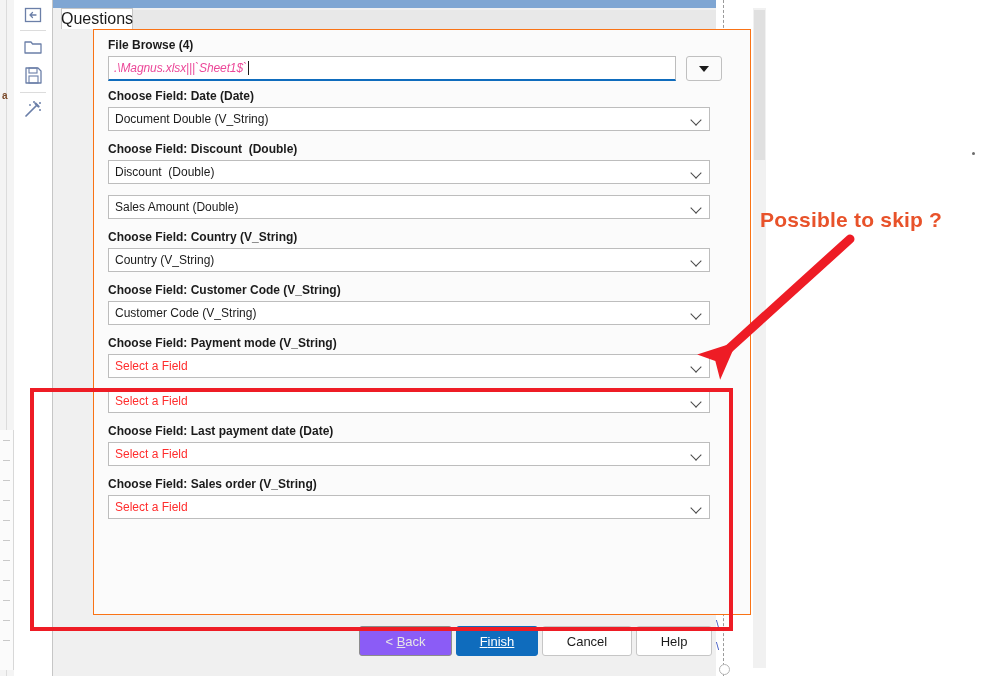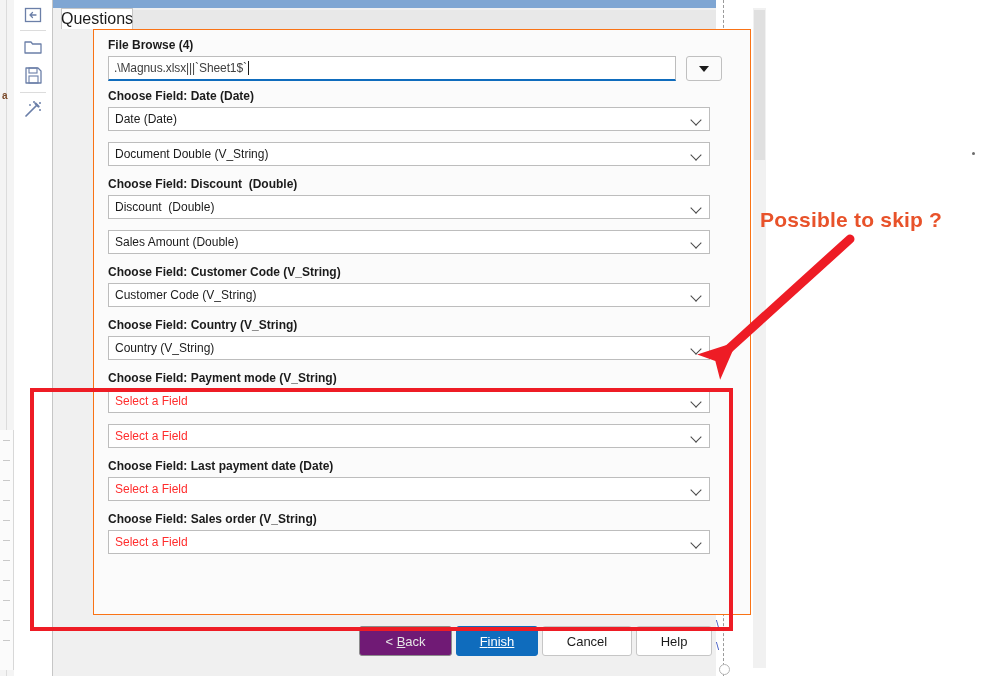--- a/index.html
+++ b/index.html
@@ -145,21 +145,21 @@
     position:relative;margin:0 0 8px 14px;width:629px;height:25px;
   }
   #file-browse-input{
     position:absolute;left:0;top:0;width:568px;height:25px;
     box-sizing:border-box;
     background:#ffffff;border:1px solid #bdbdbd;
     border-bottom:2px solid #0f6cbd;
     display:flex;align-items:center;
   }
   #file-browse-value{
-    font-size:12px;color:#404040;padding-left:5px;white-space:pre;letter-spacing:-0.1px;
+    font-size:12px;color:#ec4899;padding-left:5px;white-space:pre;letter-spacing:-0.1px;font-style:italic;
   }
   #file-caret{
     display:inline-block;width:1px;height:14px;background:#1b1b1b;margin-left:1px;
     vertical-align:middle;
   }
   #file-browse-dropdown{
     position:absolute;left:578px;top:0;width:36px;height:25px;
     box-sizing:border-box;
     background:#fbfbfb;border:1px solid #c0c0c0;border-radius:3px;
     display:flex;align-items:center;justify-content:center;
@@ -184,21 +184,21 @@
     background:#f0f0f0;
   }
   .btn{
     position:absolute;top:11px;height:30px;
     box-sizing:border-box;
     font-size:13px;
     display:flex;align-items:center;justify-content:center;
     border-radius:3px;
   }
   #btn-back{
-    left:306px;width:93px;background:#701a75;border:1px solid #8c8c8c;color:#e6e6e6;
+    left:306px;width:93px;background:#8b5cf6;border:1px solid #8c8c8c;color:#e6e6e6;
   }
   #btn-finish{
     left:403px;width:82px;background:#0f6cbd;border:1px solid #0f6cbd;color:#ffffff;
   }
   #btn-cancel{
     left:489px;width:90px;background:#ffffff;border:1px solid #c6c6c6;color:#1b1b1b;
   }
   #btn-help{
     left:583px;width:76px;background:#ffffff;border:1px solid #c6c6c6;color:#1b1b1b;
   }
@@ -313,24 +313,20 @@
             <span id="file-caret"></span>
         </div>
         <div id="file-browse-dropdown">
           <span class="tri"></span>
         </div>
       </div>
 
       <div id="field-list">
           <div class="field-group">
             <div class="field-label">Choose Field: Date (Date)</div>
-            <div class="combo">
-              <span class="combo-value">Date (Date)</span>
-              <span class="chevron"></span>
-            </div>
           </div>
           <div class="field-group">
             <div class="combo">
               <span class="combo-value">Document Double (V_String)</span>
               <span class="chevron"></span>
             </div>
           </div>
           <div class="field-group">
             <div class="field-label">Choose Field: Discount  (Double)</div>
             <div class="combo">
@@ -338,30 +334,30 @@
               <span class="chevron"></span>
             </div>
           </div>
           <div class="field-group">
             <div class="combo">
               <span class="combo-value">Sales Amount (Double)</span>
               <span class="chevron"></span>
             </div>
           </div>
           <div class="field-group">
+            <div class="field-label">Choose Field: Country (V_String)</div>
+            <div class="combo">
+              <span class="combo-value">Country (V_String)</span>
+              <span class="chevron"></span>
+            </div>
+          </div>
+          <div class="field-group">
             <div class="field-label">Choose Field: Customer Code (V_String)</div>
             <div class="combo">
               <span class="combo-value">Customer Code (V_String)</span>
-              <span class="chevron"></span>
-            </div>
-          </div>
-          <div class="field-group">
-            <div class="field-label">Choose Field: Country (V_String)</div>
-            <div class="combo">
-              <span class="combo-value">Country (V_String)</span>
               <span class="chevron"></span>
             </div>
           </div>
           <div class="field-group">
             <div class="field-label">Choose Field: Payment mode (V_String)</div>
             <div class="combo">
               <span class="combo-value placeholder">Select a Field</span>
               <span class="chevron"></span>
             </div>
           </div>

